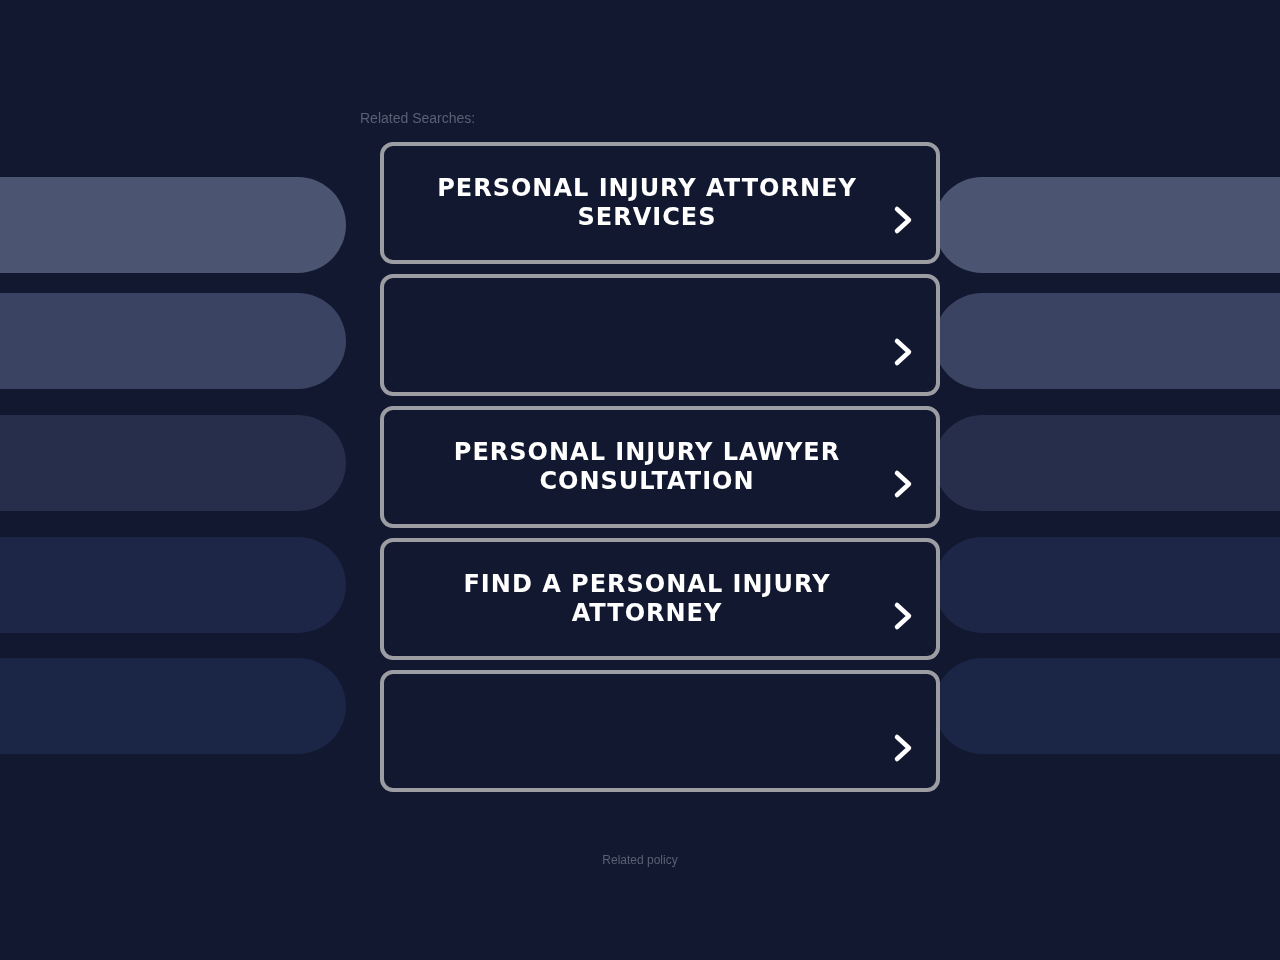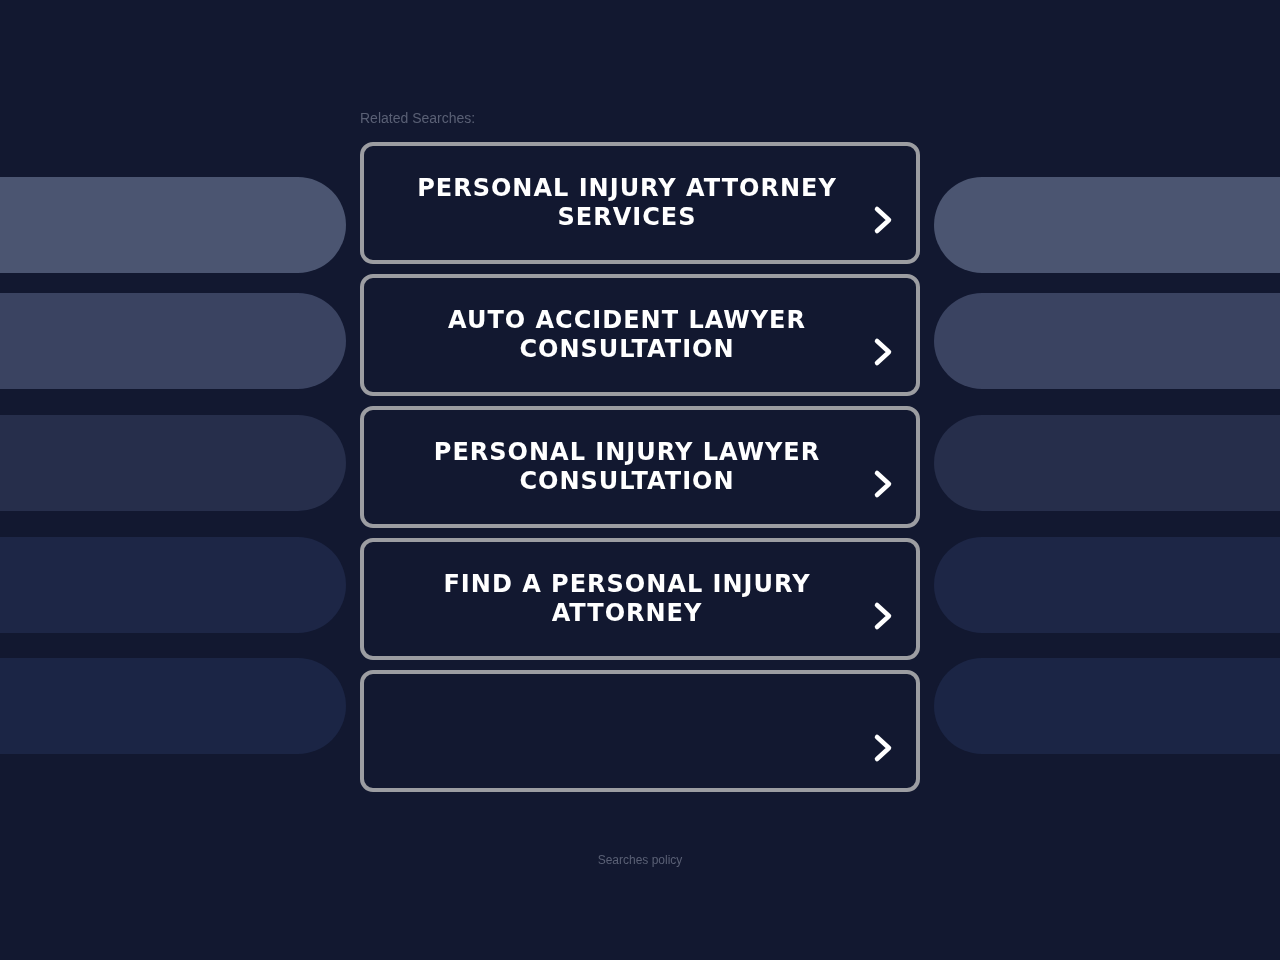--- a/index.html
+++ b/index.html
@@ -51,20 +51,21 @@
     height: 122px;
     margin-bottom: 10px;
     border: 4px solid #9c9da2;
     border-radius: 13px;
     background: #121830;
     position: relative;
     cursor: pointer;
     display: flex;
     align-items: center;
     justify-content: center;
+    margin-left: 20px;
   }
   .link-text {
     display: block;
     width: 440px;
     margin-left: -26px;
     text-align: center;
     color: #ffffff;
     font-family: "DejaVu Sans", sans-serif;
     font-weight: bold;
     font-size: 24px;
@@ -117,21 +118,20 @@
     <a class="link-box">
       <span class="link-text">PERSONAL INJURY ATTORNEY SERVICES</span>
       <span class="chevron">
         <svg width="24" height="32" viewBox="0 0 24 32">
             <polyline points="6,5 18,16 6,27" fill="none" stroke="#ffffff" stroke-width="4.5" stroke-linecap="round" stroke-linejoin="round"></polyline>
           </svg>
       </span>
     </a>
 
     <a class="link-box">
-      <span class="link-text">AUTO ACCIDENT LAWYER CONSULTATION</span>
       <span class="chevron">
         <svg width="24" height="32" viewBox="0 0 24 32">
             <polyline points="6,5 18,16 6,27" fill="none" stroke="#ffffff" stroke-width="4.5" stroke-linecap="round" stroke-linejoin="round"></polyline>
           </svg>
       </span>
     </a>
 
     <a class="link-box">
       <span class="link-text">PERSONAL INJURY LAWYER CONSULTATION</span>
       <span class="chevron">
@@ -154,16 +154,16 @@
       <span class="chevron">
         <svg width="24" height="32" viewBox="0 0 24 32">
             <polyline points="6,5 18,16 6,27" fill="none" stroke="#ffffff" stroke-width="4.5" stroke-linecap="round" stroke-linejoin="round"></polyline>
           </svg>
       </span>
     </a>
 
   </div>
 
   <div class="footer-link">
-    <span>Searches policy</span>
+    <span>Related policy</span>
   </div>
 
 </div>
 
 </body></html>

